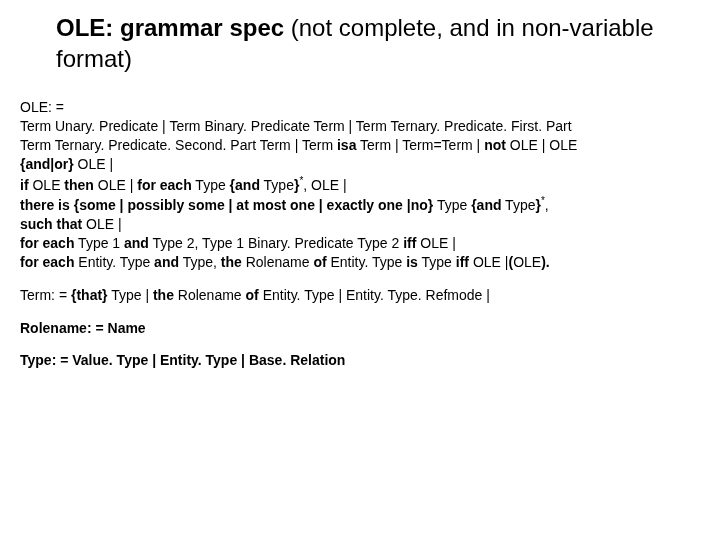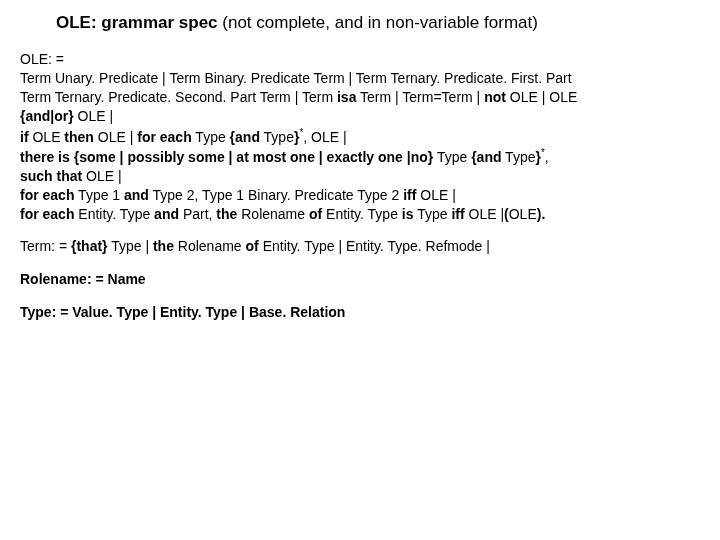--- a/index.html
+++ b/index.html
@@ -11,23 +11,23 @@
     font-family: Arial, Helvetica, sans-serif;
     color: #000;
   }
   .page {
     padding: 12px 20px 12px 20px;
     box-sizing: border-box;
   }
   .title-row {
     text-align: left;
     padding-left: 36px;
-    font-size: 17px;
+    font-size: 24px;
     line-height: 1.3;
-    margin-bottom: 16px;
+    margin-bottom: 24px;
   }
   .title-row .bold { font-weight: 700; }
   .block {
     font-size: 14px;
     line-height: 1.35;
     margin-bottom: 14px;
   }
   .rule {
     font-size: 14px;
     line-height: 1.35;
@@ -62,21 +62,21 @@
     <div>
       <span class="b">there is {some | possibly some | at most one | exactly one |no}</span><span> Type </span><span class="b">{and</span><span> Type</span><span class="b">}</span><span class="sup">*</span><span>,</span>
     </div>
     <div>
       <span class="b">such that</span><span> OLE |</span>
     </div>
     <div>
       <span class="b">for each</span><span> Type 1 </span><span class="b">and</span><span> Type 2, Type 1 Binary. Predicate Type 2 </span><span class="b">iff</span><span> OLE |</span>
     </div>
     <div>
-      <span class="b">for each</span><span> Entity. Type </span><span class="b">and</span><span> Part, </span><span class="b">the</span><span> Rolename </span><span class="b">of</span><span> Entity. Type </span><span class="b">is</span><span> Type </span><span class="b">iff</span><span> OLE  |</span><span class="b">(</span><span>OLE</span><span class="b">).</span>
+      <span class="b">for each</span><span> Entity. Type </span><span class="b">and</span><span> Type, </span><span class="b">the</span><span> Rolename </span><span class="b">of</span><span> Entity. Type </span><span class="b">is</span><span> Type </span><span class="b">iff</span><span> OLE  |</span><span class="b">(</span><span>OLE</span><span class="b">).</span>
     </div>
   </div>
 
   <div class="block">
     <div>
       <span>Term: = </span><span class="b">{that}</span><span> Type | </span><span class="b">the</span><span> Rolename </span><span class="b">of</span><span> Entity. Type | Entity. Type. Refmode |</span>
     </div>
   </div>
 
   <div class="rule">Rolename: = Name</div>

